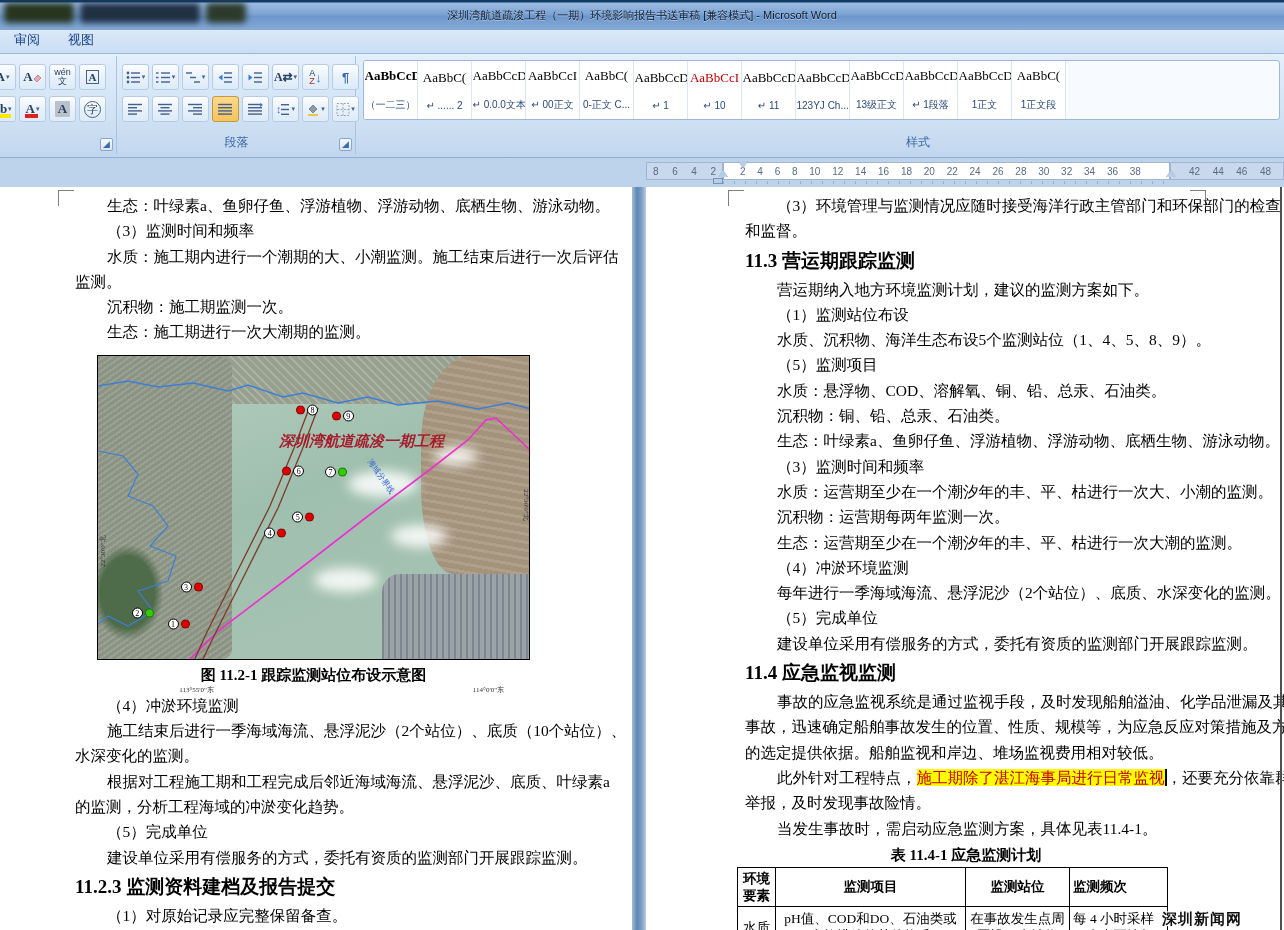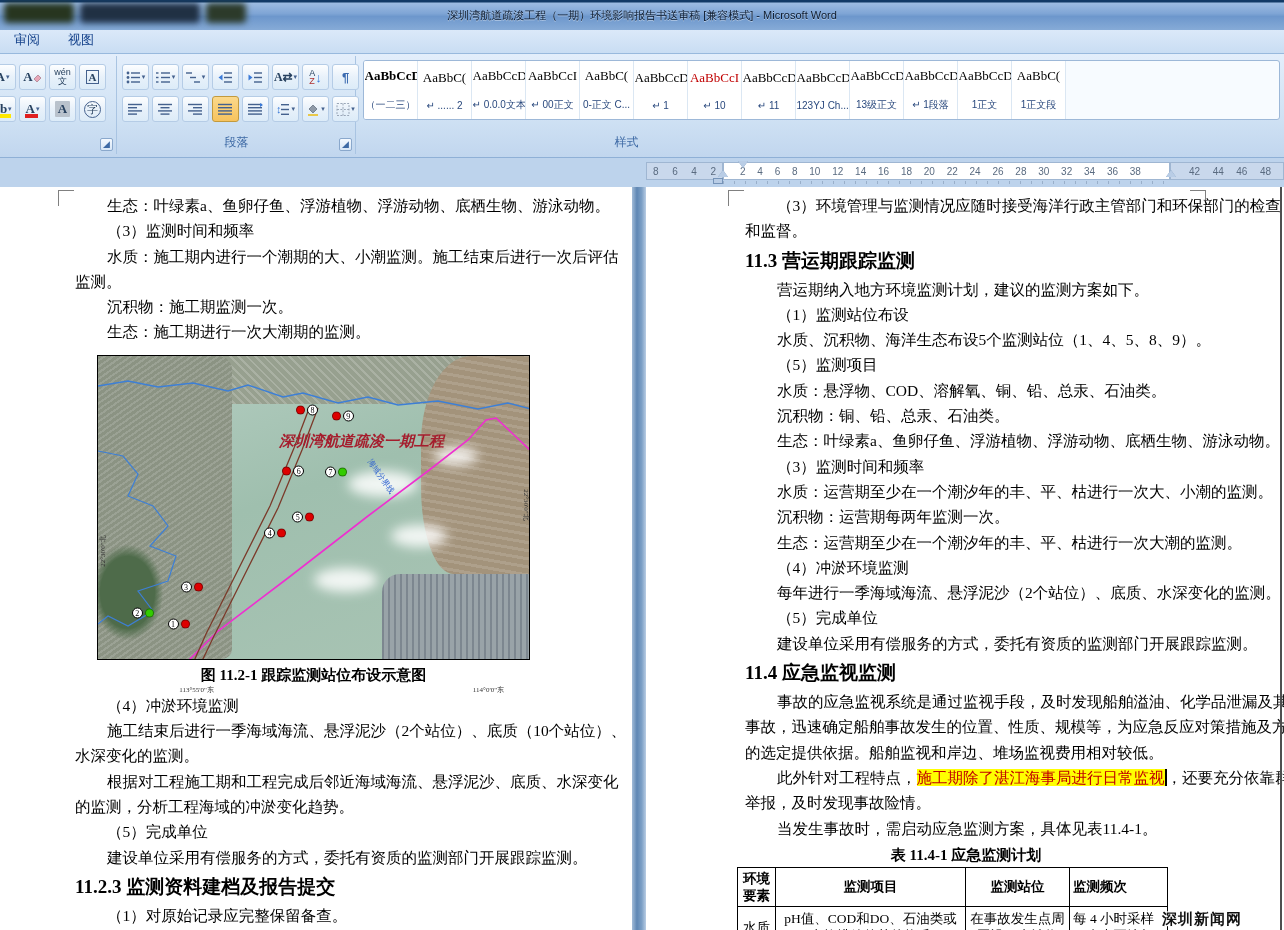--- a/index.html
+++ b/index.html
@@ -378,21 +378,21 @@
         </div>
         <div class="style-tile">
           <div class="sprev">AaBbCcD(</div>
           <div class="sname">1正文</div>
         </div>
         <div class="style-tile">
           <div class="sprev">AaBbC(</div>
           <div class="sname">1正文段</div>
         </div>
       </div>
-    <div class="grp-label" style="right:388px;">样式</div>
+    <div class="grp-label" style="right:354px;text-align:right;">样式</div>
   </div>
 </div>
 
 <div class="rulerband">
   <div class="rulseg rul-grey" style="left:646px;width:77px;">
     <div class="rnumwrap" style="padding:0 6px;">
         <span class="rnum">8</span>
         <span class="rnum">6</span>
         <span class="rnum">4</span>
         <span class="rnum">2</span>
@@ -514,21 +514,21 @@
         <div class="coord c-br" style="position:absolute;">114°0'0"东</div>
         <div class="coord c-l" style="position:absolute;">22°30'0"北</div>
         <div class="coord c-r" style="position:absolute;">22°30'0"北</div>
         <div class="figcap">图 11.2-1  跟踪监测站位布设示意图</div>
       </div>
 
       <div style="margin-top:8px;">
           <div class="line ind">（4）冲淤环境监测</div>
           <div class="line ind">施工结束后进行一季海域海流、悬浮泥沙（2个站位）、底质（10个站位）、</div>
           <div class="line">水深变化的监测。</div>
-          <div class="line ind">根据对工程施工期和工程完成后邻近海域海流、悬浮泥沙、底质、水深变化</div>
+          <div class="line ind">根据对工程施工期和工程完成后邻近海域海流、悬浮泥沙、底质、叶绿素a</div>
           <div class="line">的监测，分析工程海域的冲淤变化趋势。</div>
           <div class="line ind">（5）完成单位</div>
           <div class="line ind">建设单位采用有偿服务的方式，委托有资质的监测部门开展跟踪监测。</div>
           <div class="line heading">11.2.3 监测资料建档及报告提交</div>
           <div class="line ind">（1）对原始记录应完整保留备查。</div>
           <div class="line ind">（2）及时整理汇总监测资料，反馈通报，建立良好的信息系统，定期总结。</div>
         </div>
     </div>
   </div>
 

